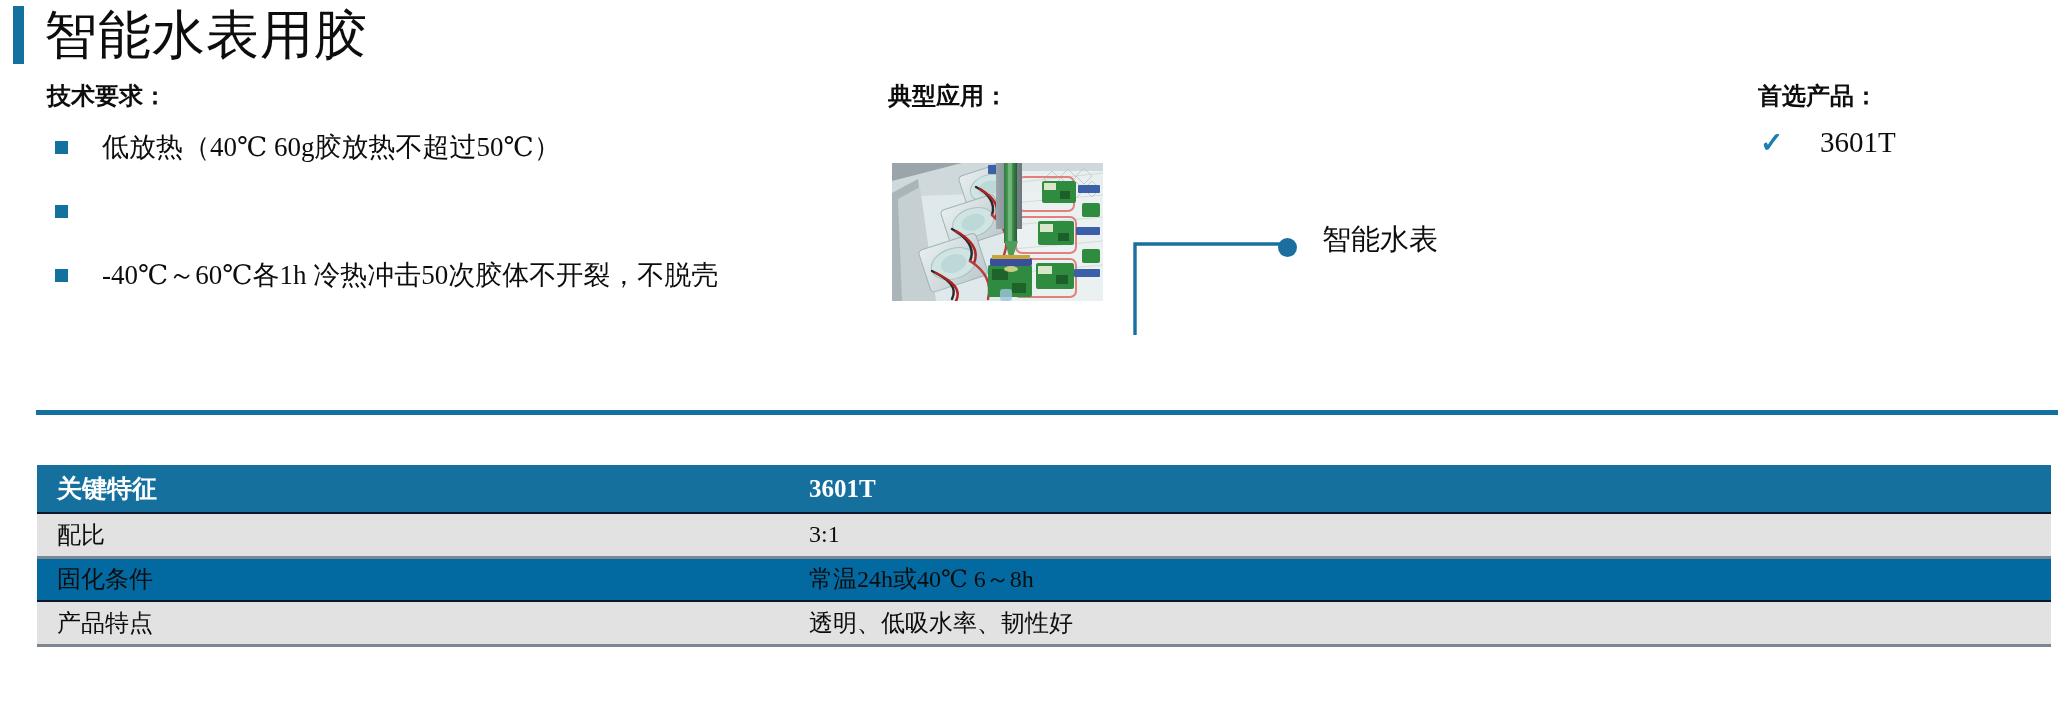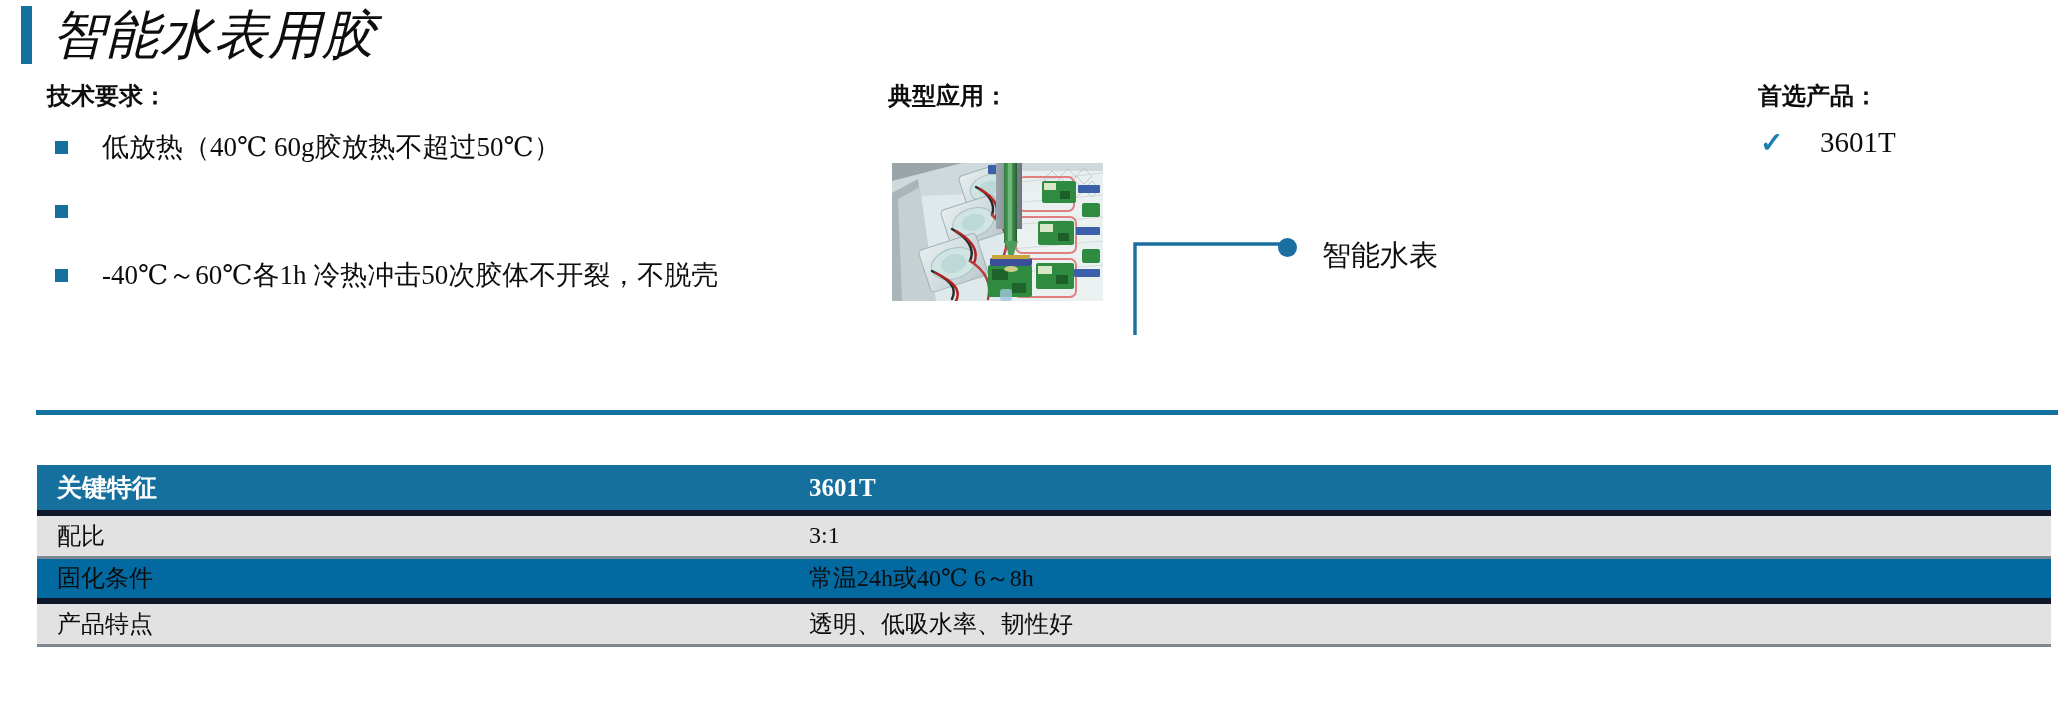--- a/index.html
+++ b/index.html
@@ -10,24 +10,23 @@
     background: #ffffff;
     font-family: "Liberation Serif", "DejaVu Serif", serif;
     color: #0d0d0d;
     overflow: hidden;
     position: relative;
   }
 
   
   #title-block {
     position: absolute;
-    left: 21px; top: 6px;
+    left: 13px; top: 6px;
     display: flex;
     align-items: center;
-    font-style: italic;
   }
   #title-accent {
     width: 11px;
     height: 58px;
     background: #14719f;
     margin-right: 20px;
   }
   #page-title {
     font-size: 53px;
     line-height: 1.0;
@@ -89,21 +88,20 @@
     left: 1278px; top: 238px;
     width: 19px; height: 19px;
     border-radius: 50%;
     background: #1a6fa0;
   }
   #callout-label {
     position: absolute;
     left: 1322px; top: 220px;
     font-size: 29px;
     white-space: nowrap;
-    margin-top: 16px;
   }
 
   
   #product-list {
     position: absolute;
     left: 1760px; top: 126px;
   }
   .prod-item {
     display: flex;
     align-items: center;
@@ -151,21 +149,21 @@
   }
   #spec-table thead th {
     background: #16709e;
     color: #ffffff;
     font-weight: bold;
     height: 48px;
     font-size: 25px;
   }
   #spec-table tbody tr.shade td {
     background: #e2e2e2;
-    border-top: 6px solid #0f172a;
+    border-top: 2px solid #0f172a;
     border-bottom: 3px solid #7c8791;
   }
   #spec-table tbody tr.plain td {
     background: #0369a1;
   }
   #spec-table tbody tr td { height: 44px; }
 </style>
 </head>
 <body>
 

